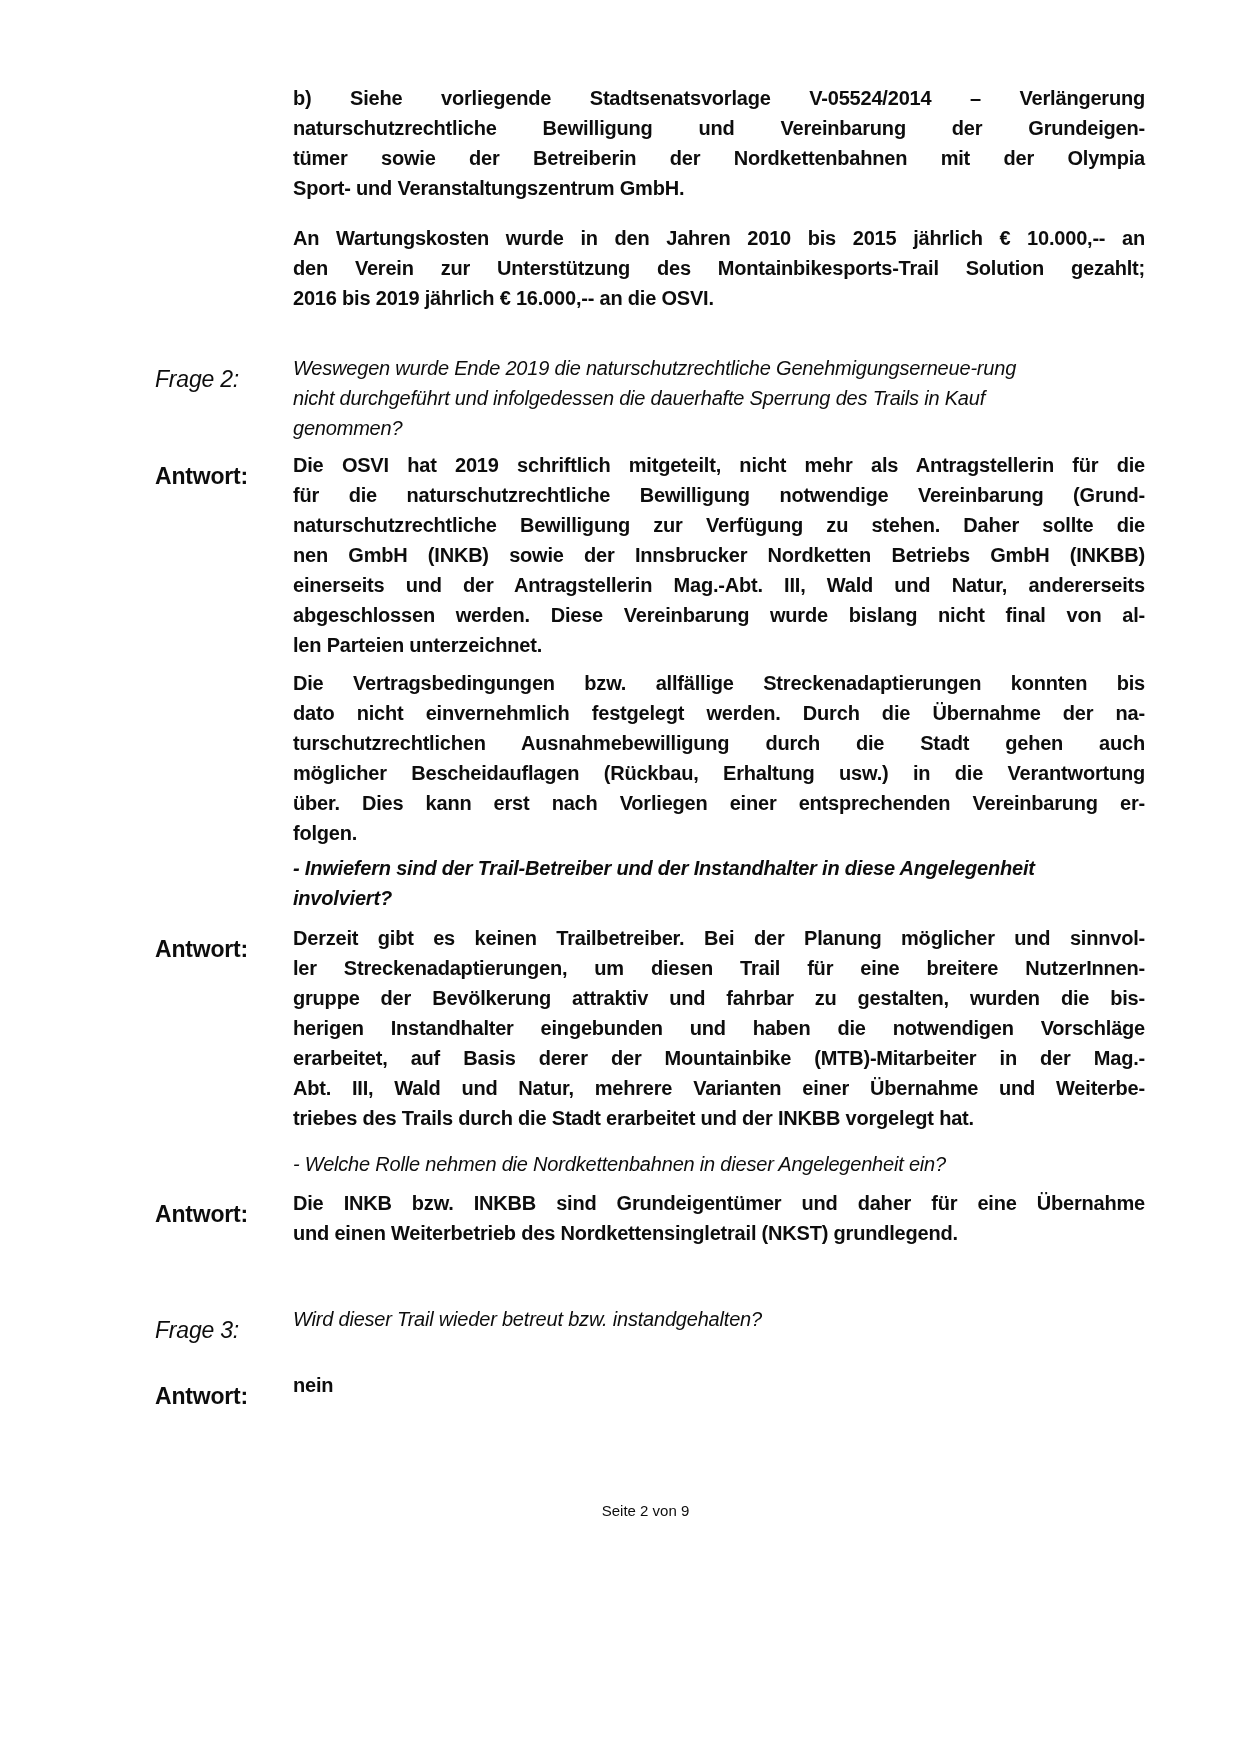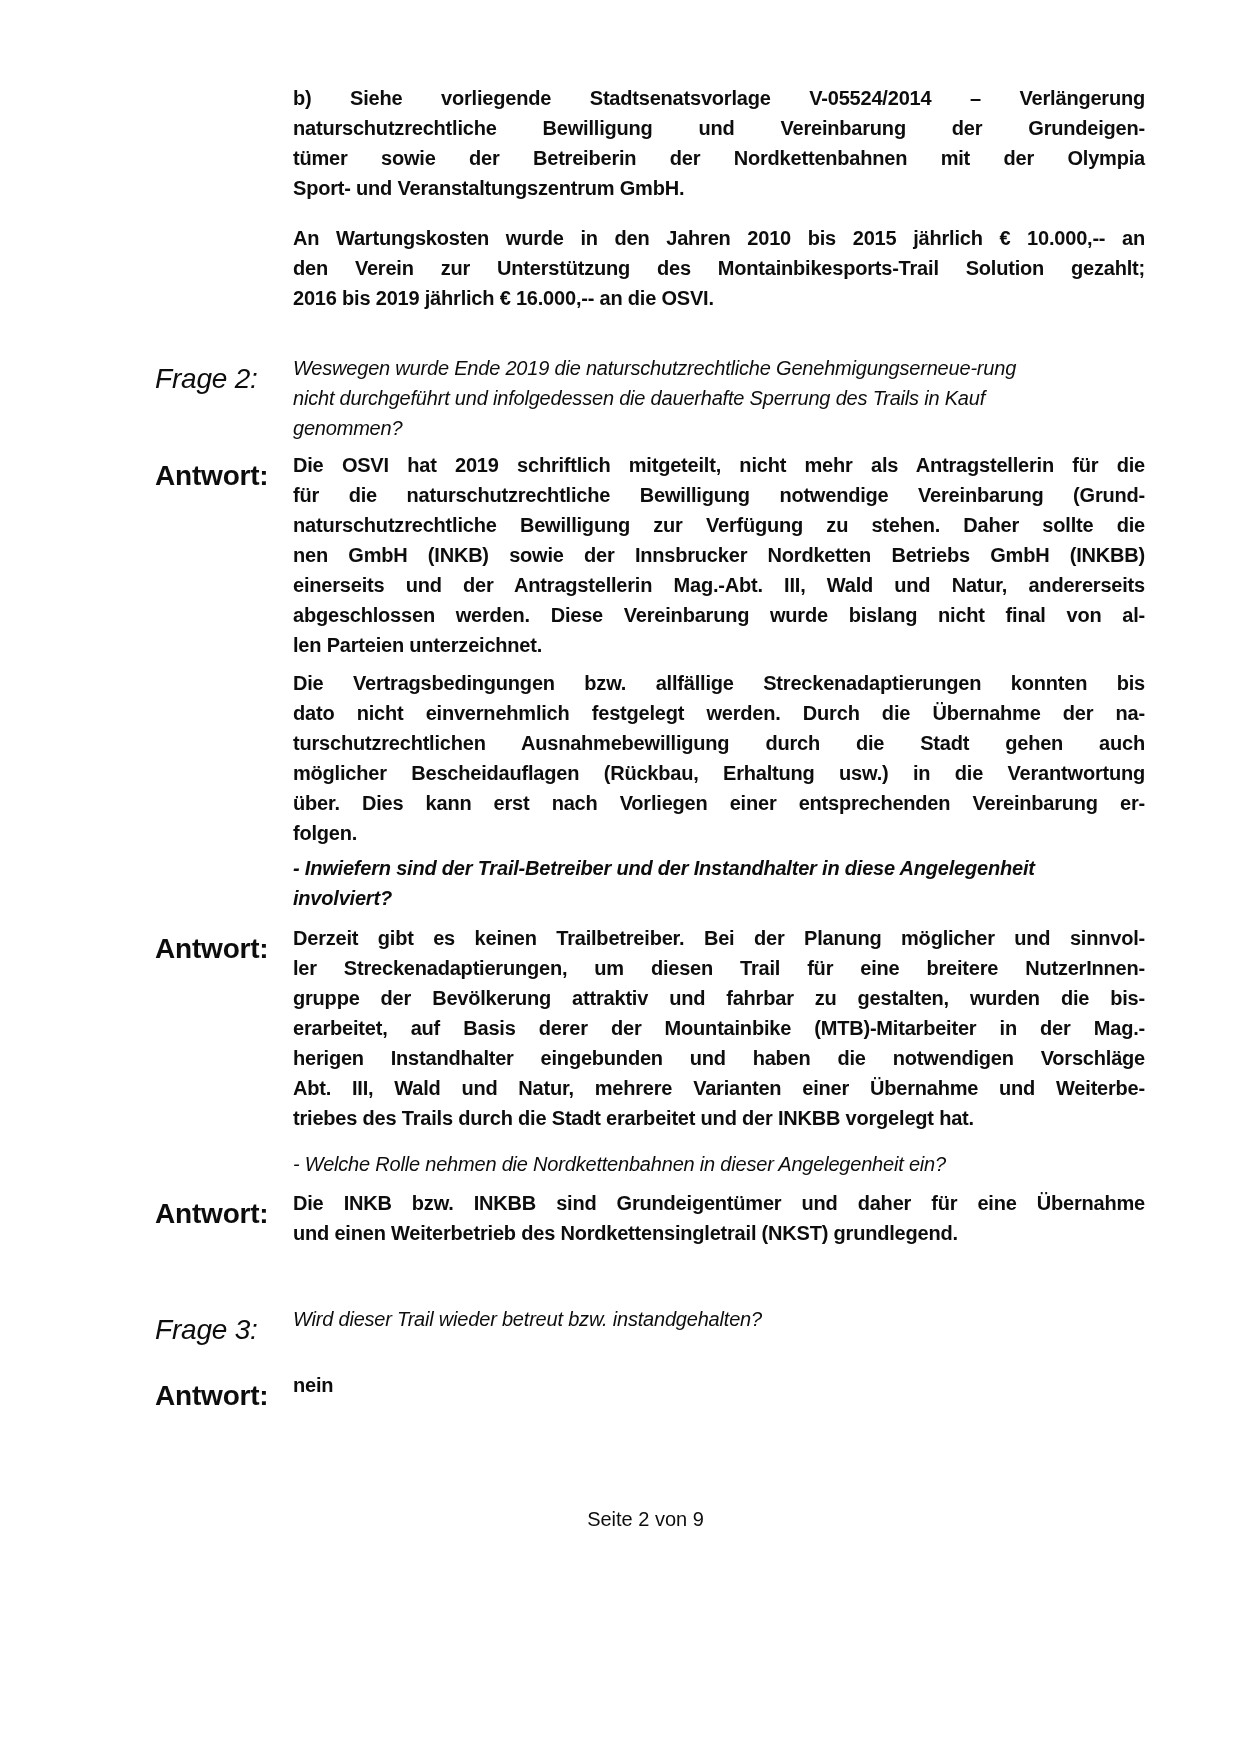--- a/index.html
+++ b/index.html
@@ -27,21 +27,21 @@
   .line {
     line-height: 30px;
     height: 30px;
     font-size: 20px;
     letter-spacing: -0.2px;
     white-space: nowrap;
   }
   .bold  { font-weight: 700; }
   .italic { font-style: italic; }
   .label {
-    font-size: 28px;
+    font-size: 23px;
     line-height: 26px;
     letter-spacing: -0.2px;
   }
   
   .para.justify .line:not(:last-child) {
     text-align: justify;
     text-align-last: justify;
   }
   
   #blk-0  { margin-top: 83px; }
@@ -50,26 +50,26 @@
   #blk-3  { margin-top: 7px;  }
   #blk-4  { margin-top: 8px;  }
   #blk-5  { margin-top: 5px; font-weight: bold;  }
   #blk-6  { margin-top: 10px; }
   #blk-7  { margin-top: 16px;  }
   #blk-8  { margin-top: 9px;  }
   #blk-9  { margin-top: 56px; }
   #blk-10 { margin-top: 27px; }
   #blk-11 { margin-top: 23px; }
   .footer {
-    margin-top: 12px;
+    margin-top: 4px;
     width: 100%;
     padding-left: 50px;    
     box-sizing: border-box;
     text-align: center;
-    font-size: 20px;
+    font-size: 15px;
     line-height: 30px;
   }
 </style>
 </head>
 <body>
 
 <div class="page">
   <div class="content">
 
     <div class="block" id="blk-0">
@@ -138,22 +138,22 @@
     </div>
 
     <div class="block" id="blk-6">
       <div class="label-col">
         <span class="label bold">Antwort:</span>
       </div>
       <div class="para justify bold">
         <div class="line">Derzeit gibt es keinen Trailbetreiber. Bei der Planung möglicher und sinnvol-</div>
         <div class="line">ler Streckenadaptierungen, um diesen Trail für eine breitere NutzerInnen-</div>
         <div class="line">gruppe der Bevölkerung attraktiv und fahrbar zu gestalten, wurden die bis-</div>
+        <div class="line">herigen Instandhalter eingebunden und haben die notwendigen Vorschläge</div>
         <div class="line">erarbeitet, auf Basis derer der Mountainbike (MTB)-Mitarbeiter in der Mag.-</div>
-        <div class="line">herigen Instandhalter eingebunden und haben die notwendigen Vorschläge</div>
         <div class="line">Abt. III, Wald und Natur, mehrere Varianten einer Übernahme und Weiterbe-</div>
         <div class="line">triebes des Trails durch die Stadt erarbeitet und der INKBB vorgelegt hat.</div>
       </div>
     </div>
 
     <div class="block" id="blk-7">
       <div class="label-col"></div>
       <div class="para italic">
         <div class="line">- Welche Rolle nehmen die Nordkettenbahnen in dieser Angelegenheit ein?</div>
       </div>

